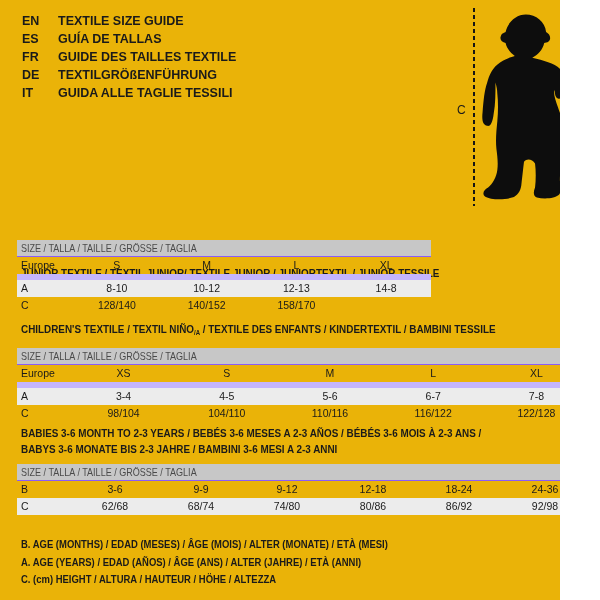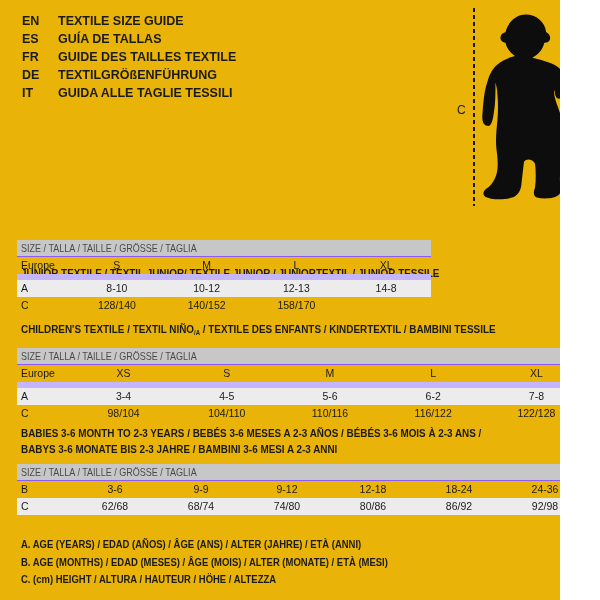--- a/index.html
+++ b/index.html
@@ -156,21 +156,21 @@
       <span class="c">S</span>
       <span class="c">M</span>
       <span class="c">L</span>
       <span class="c">XL</span>
     </div>
     <div class="trow cols5 alt">
       <span class="lab">A</span>
       <span class="c">3-4</span>
       <span class="c">4-5</span>
       <span class="c">5-6</span>
-      <span class="c">6-2</span>
+      <span class="c">6-7</span>
       <span class="c">7-8</span>
     </div>
     <div class="trow cols5">
       <span class="lab">C</span>
       <span class="c">98/104</span>
       <span class="c">104/110</span>
       <span class="c">110/116</span>
       <span class="c">116/122</span>
       <span class="c">122/128</span>
     </div>
@@ -199,23 +199,23 @@
       <span class="c">68/74</span>
       <span class="c">74/80</span>
       <span class="c">80/86</span>
       <span class="c">86/92</span>
       <span class="c">92/98</span>
     </div>
   </div>
 
   <div class="notes">
     <div class="note">
+      <span class="cnd">B. AGE (MONTHS) / EDAD (MESES) / ÂGE (MOIS) / ALTER (MONATE) / ETÀ (MESI)</span>
+    </div>
+    <div class="note">
       <span class="cnd">A. AGE (YEARS) / EDAD (AÑOS) / ÂGE (ANS) / ALTER (JAHRE) / ETÀ (ANNI)</span>
-    </div>
-    <div class="note">
-      <span class="cnd">B. AGE (MONTHS) / EDAD (MESES) / ÂGE (MOIS) / ALTER (MONATE) / ETÀ (MESI)</span>
     </div>
     <div class="note">
       <span class="cnd">C. (cm) HEIGHT / ALTURA / HAUTEUR / HÖHE / ALTEZZA</span>
     </div>
   </div>
 
 </div>
 
 </body></html>

